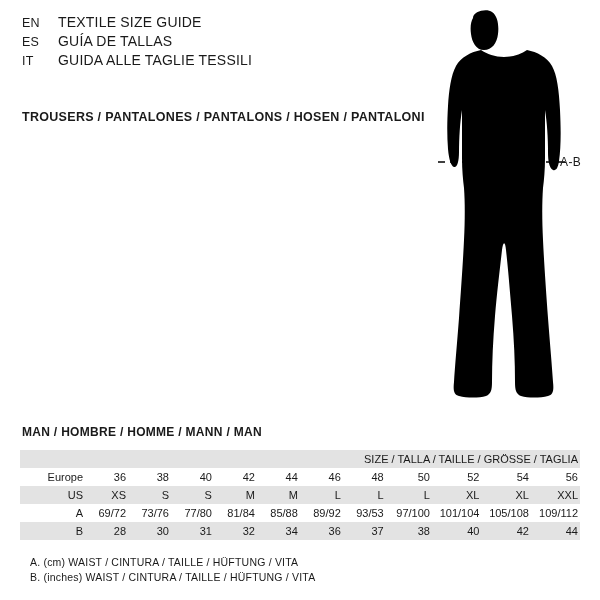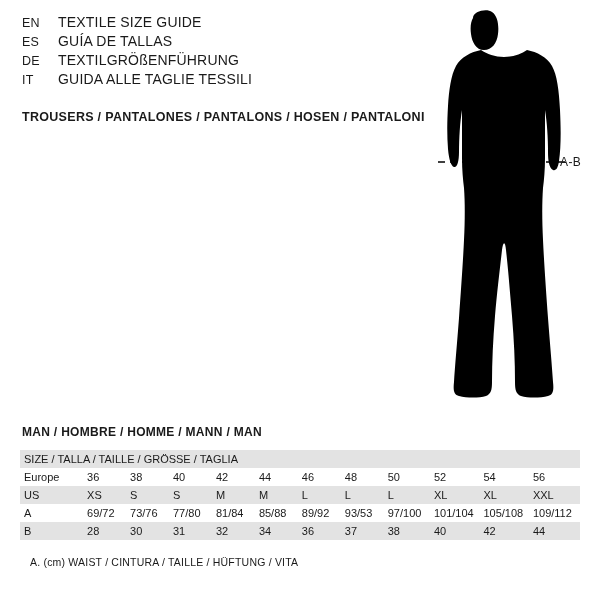--- a/index.html
+++ b/index.html
@@ -83,21 +83,21 @@
   table.size-table {
     position: absolute;
     left: 20px;
     top: 450px;
     width: 560px;
     border-collapse: collapse;
     font-size: 11px;
   }
   table.size-table td {
     padding: 3px 2px 3px 2px;
-    text-align: left;
+    text-align: right;
     white-space: nowrap;
   }
   table.size-table tr.shaded {
     background: #e3e3e3;
   }
   table.size-table td.first-col {
     padding-left: 4px;
     width: 86px;
   }
   table.size-table td.datacell {
@@ -120,24 +120,20 @@
 <div class="page">
 
   <div class="lang-block">
     <div class="lang-row">
       <span class="lang-code">EN</span>
       <span class="lang-text">TEXTILE SIZE GUIDE</span>
     </div>
     <div class="lang-row">
       <span class="lang-code">ES</span>
       <span class="lang-text">GUÍA DE TALLAS</span>
-    </div>
-    <div class="lang-row">
-      <span class="lang-code">DE</span>
-      <span class="lang-text">TEXTILGRÖßENFÜHRUNG</span>
     </div>
     <div class="lang-row">
       <span class="lang-code">IT</span>
       <span class="lang-text">GUIDA ALLE TAGLIE TESSILI</span>
     </div>
   </div>
 
   <div class="section-title">TROUSERS / PANTALONES / PANTALONS / HOSEN / PANTALONI</div>
 
   <div class="figure-wrap">
@@ -250,15 +246,16 @@
         <td class="datacell">38</td>
         <td class="datacell">40</td>
         <td class="datacell">42</td>
         <td class="datacell">44</td>
       </tr>
     </tbody>
   </table>
 
   <div class="footnotes">
     <div>A. (cm) WAIST / CINTURA / TAILLE / HÜFTUNG / VITA</div>
+    <div>B. (inches) WAIST / CINTURA / TAILLE / HÜFTUNG / VITA</div>
   </div>
 
 </div>
 
 </body></html>

